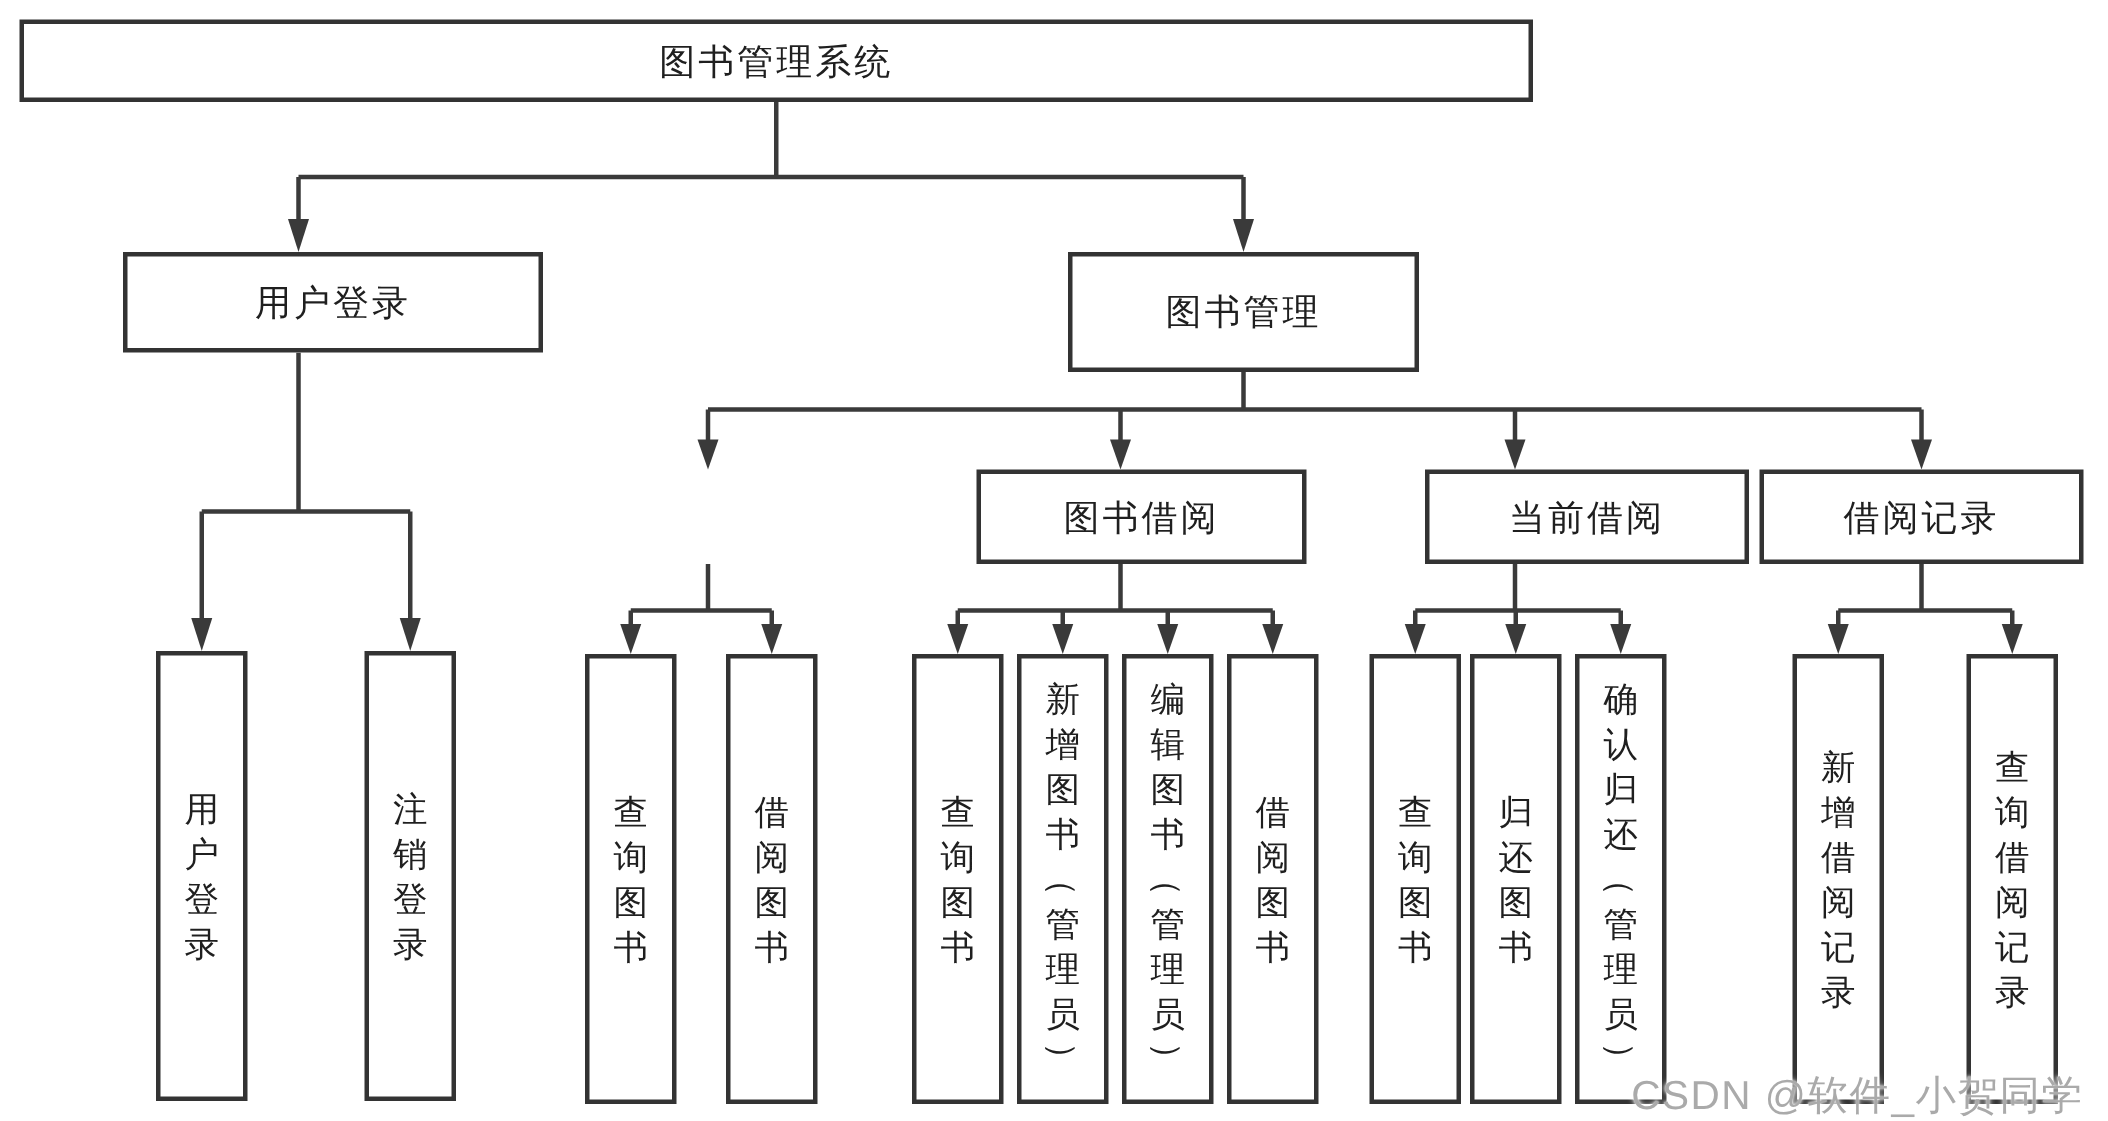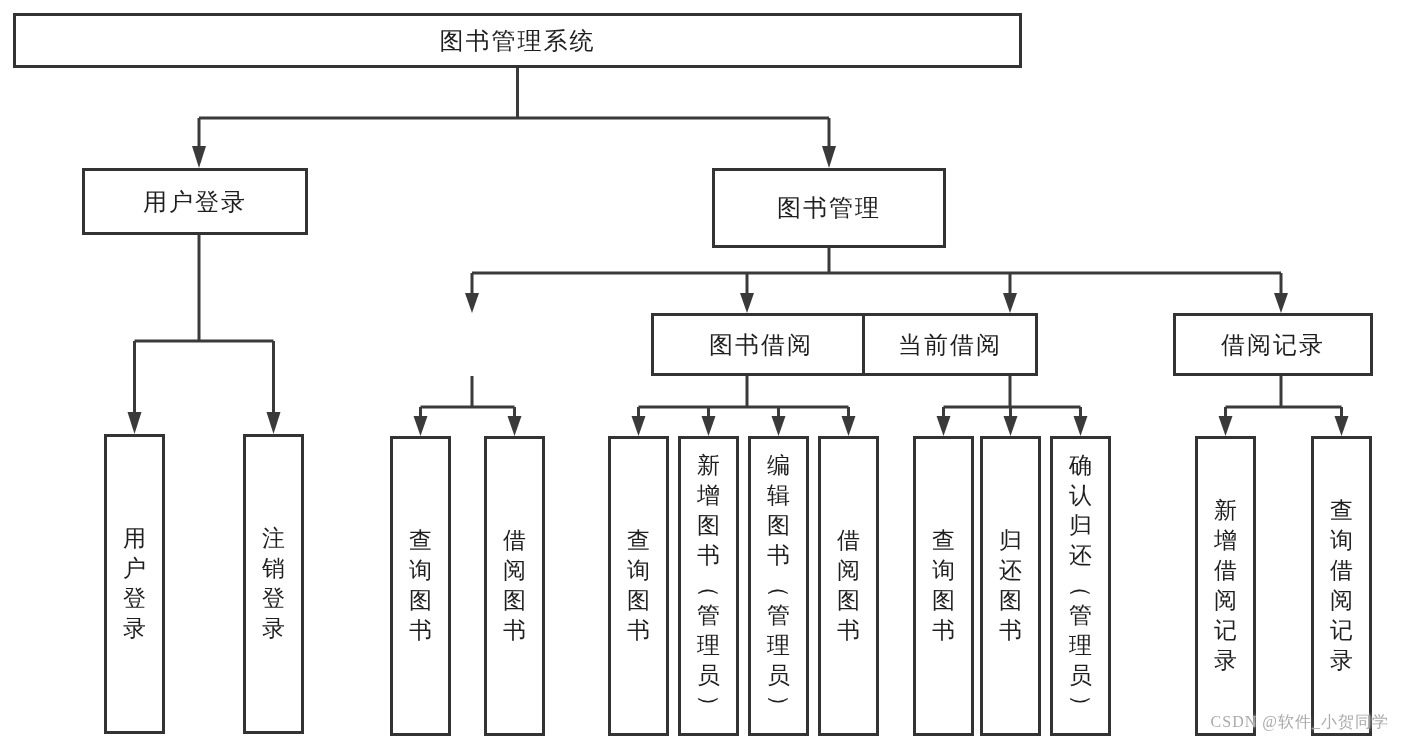--- a/index.html
+++ b/index.html
@@ -9,21 +9,20 @@
     --text:#1f1f1f;
     --wm:#aaaaaa;
   }
   html,body{margin:0;padding:0;background:#ffffff;}
   body{font-family:"Liberation Sans", sans-serif;}
   .stage{
     position:relative;
     width:1405px;height:747px;
     background:var(--fill);
     overflow:hidden;
-    font-family:Liberation Serif, serif;
   }
   .wires{position:absolute;left:0;top:0;z-index:1;}
   .node{
     position:absolute;
     box-sizing:border-box;
     background:var(--fill);
     border:3px solid var(--border);
     display:flex;
     align-items:center;
     justify-content:center;
@@ -48,21 +47,21 @@
     height:30px;
     line-height:30px;
     text-align:center;
   }
   .vrot{transform:rotate(90deg);}
   .watermark{
     position:absolute;
     right:16px;
     top:712px;
     z-index:5;
-    font-size:16px;
+    font-size:27px;
     letter-spacing:1px;
     color:var(--wm);
     text-shadow:0 0 2px #ffffff, 0 0 4px #ffffff;
     white-space:nowrap;
   }
 </style>
 </head>
 <body>
 
 <div class="stage">
@@ -119,34 +118,34 @@
       <path d="M 1225.5 407 V 418" stroke="#3a3a3a" stroke-width="3" fill="none"></path>
       <polygon points="1225.5,436 1218.5,416 1232.5,416" fill="#3a3a3a"></polygon>
       <path d="M 1341.5 407 V 418" stroke="#3a3a3a" stroke-width="3" fill="none"></path>
       <polygon points="1341.5,436 1334.5,416 1348.5,416" fill="#3a3a3a"></polygon>
     </svg>
 
   <div class="node hbox" style="left:13px;top:13px;width:1009px;height:55px">
     <span>图书管理系统</span>
   </div>
 
-  <div class="node hbox" style="left:82px;top:168px;width:226px;height:67px">
+  <div class="node hbox" style="left:82px;top:168px;width:280px;height:67px">
     <span>用户登录</span>
   </div>
   <div class="node hbox" style="left:712px;top:168px;width:234px;height:80px">
     <span>图书管理</span>
   </div>
 
   <div class="node hbox" style="left:651px;top:313px;width:220px;height:63px">
     <span>图书借阅</span>
   </div>
-  <div class="node hbox" style="left:862px;top:313px;width:176px;height:63px">
+  <div class="node hbox" style="left:950px;top:313px;width:216px;height:63px">
     <span>当前借阅</span>
   </div>
-  <div class="node hbox" style="left:1173px;top:313px;width:200px;height:63px">
+  <div class="node hbox" style="left:1173px;top:313px;width:216px;height:63px">
     <span>借阅记录</span>
   </div>
 
   <div class="node leaf" style="left:104px;top:434px;width:61px;height:300px">
     <span class="vtext">
         <span class="vchar">用</span>
         <span class="vchar">户</span>
         <span class="vchar">登</span>
         <span class="vchar">录</span>
       </span>

